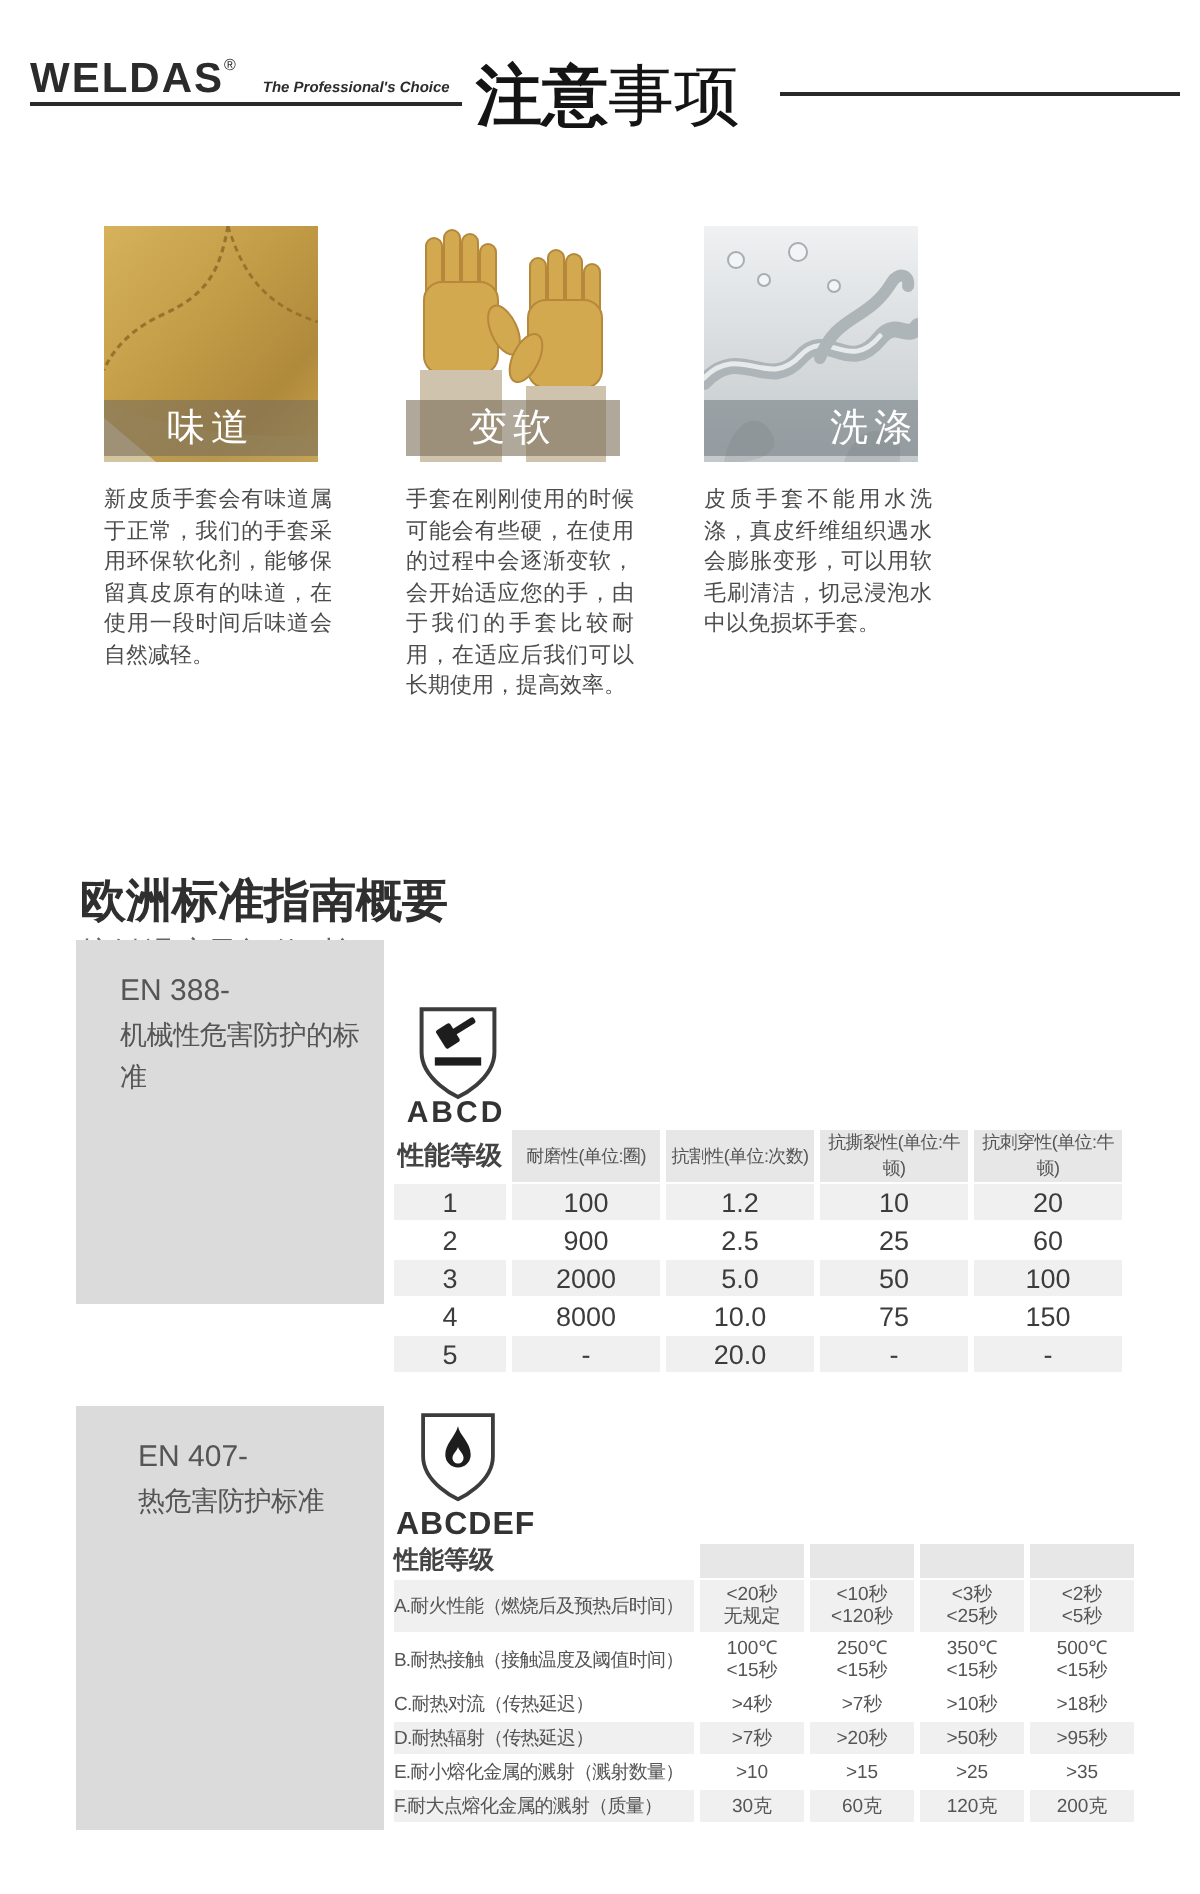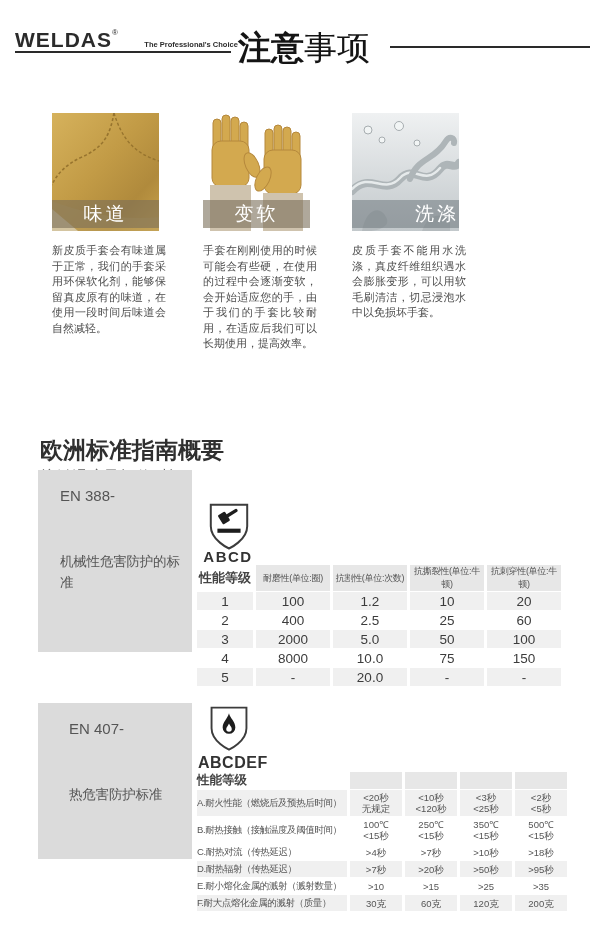--- a/index.html
+++ b/index.html
@@ -3,21 +3,21 @@
 <meta charset="utf-8">
 <style>
   * { margin:0; padding:0; box-sizing:border-box; }
   body { background:#fff; font-family:"Liberation Sans", sans-serif; }
   .page { position:relative; width:600px; height:947px; background:#fff; overflow:hidden; margin:0 auto; color:#333; }
 
   
   .logo-block { position:absolute; left:15px; top:28px; white-space:nowrap; }
   .logo { font-size:21px; font-weight:bold; letter-spacing:1px; color:#2b2b2b; }
   .logo-reg { font-size:8px; vertical-align:top; color:#2b2b2b; }
-  .tagline { font-size:7.5px; font-weight:bold; color:#2b2b2b; margin-left:22px; }
+  .tagline { font-size:7.5px; font-weight:bold; font-style:italic; color:#2b2b2b; margin-left:9px; }
   .logo-underline { position:absolute; left:15px; top:51px; width:216px; height:2px; background:#2a2a2a; }
   .page-title { position:absolute; left:238px; top:26px; font-size:33px; color:#141414; white-space:nowrap; }
   .page-title .t-bold { font-weight:900; }
   .page-title .t-rest { font-weight:500; }
   .title-line-right { position:absolute; left:390px; top:46px; width:200px; height:2px; background:#2a2a2a; }
 
   
   .care-col { position:absolute; top:113px; width:114px; }
   .care-col.c1 { left:52px; }
   .care-col.c2 { left:203px; }
@@ -30,23 +30,23 @@
   .band span { color:#fff; font-size:19px; letter-spacing:3px; }
   .care-text { margin-top:12px; width:114px; font-size:11px; line-height:15.5px;
                color:#4c4c4c; text-align:justify; }
 
   
   .std-heading { position:absolute; left:40px; top:435px; font-size:23px; font-weight:bold; color:#2f2f2f; }
   .std-subheading { position:absolute; left:40px; top:467px; font-size:16px; color:#666; }
 
   .std-box { position:absolute; left:38px; width:154px; background:#dbdbdb; padding:14px 0 0 22px; color:#555; }
   .std-box.b388 { top:470px; height:182px; }
-  .std-box.b407 { top:703px; height:156px;padding-left:31px; }
+  .std-box.b407 { top:703px; height:212px;padding-left:31px; }
   .std-code { font-size:15px; line-height:23px; }
-  .std-name { font-size:13.5px; line-height:21px; letter-spacing:-.2px;margin-top:44px; }
+  .std-name { font-size:13.5px; line-height:21px; letter-spacing:-.2px; }
 
   .shield { position:absolute; left:203px; }
   .shield.s388 { top:503px; }
   .shield.s407 { top:706px; }
   .icon-label { position:absolute; font-weight:bold; color:#333; text-align:center; }
   .icon-label.l388 { left:200px; top:548px; width:56px; font-size:15px; letter-spacing:1.5px; }
   .icon-label.l407 { left:198px; top:754px; width:68px; font-size:16px; letter-spacing:.5px; }
 
   table { border-collapse:separate; color:#444; }
 
@@ -196,21 +196,21 @@
         </tr>
         <tr class="shade">
           <td>1</td>
           <td>100</td>
           <td>1.2</td>
           <td>10</td>
           <td>20</td>
         </tr>
         <tr class="">
           <td>2</td>
-          <td>400</td>
+          <td>900</td>
           <td>2.5</td>
           <td>25</td>
           <td>60</td>
         </tr>
         <tr class="shade">
           <td>3</td>
           <td>2000</td>
           <td>5.0</td>
           <td>50</td>
           <td>100</td>

